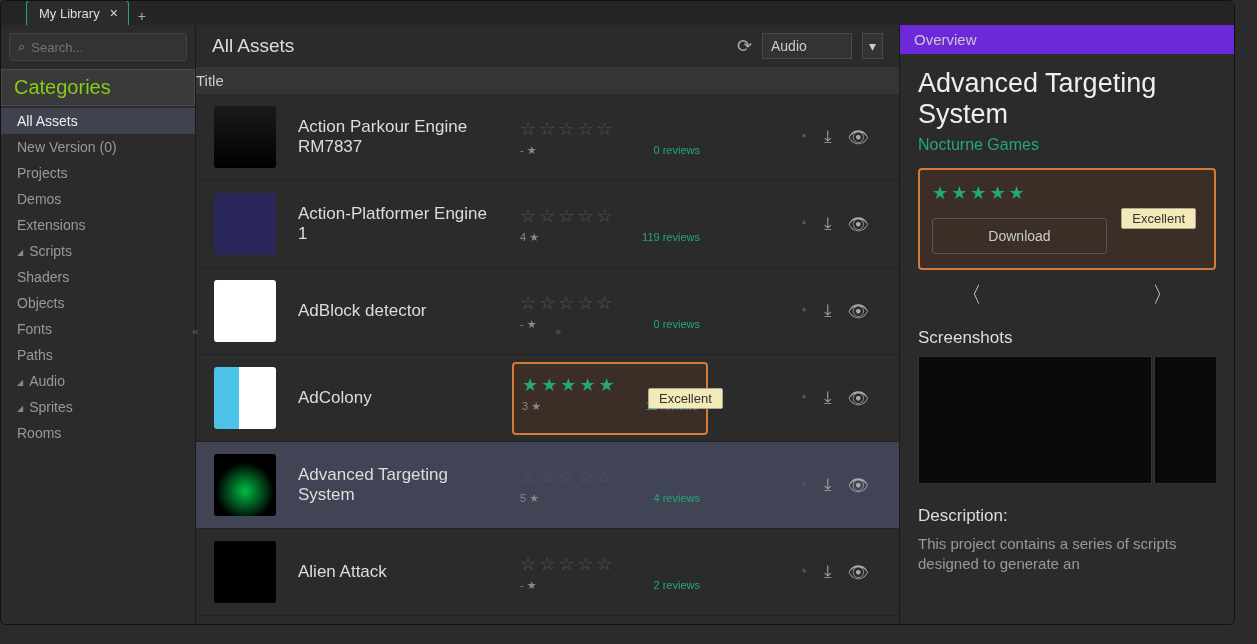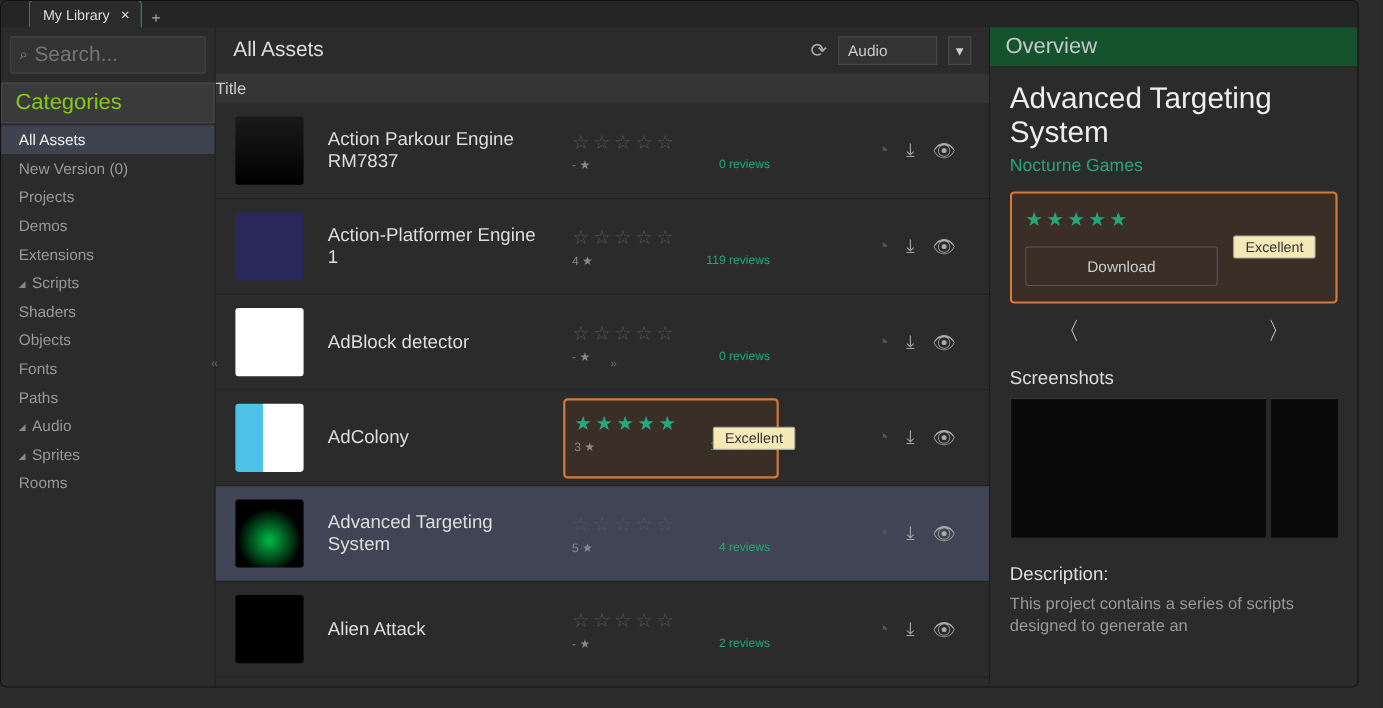--- a/index.html
+++ b/index.html
@@ -19,21 +19,21 @@
 .tabbar { height: 24px; display: flex; align-items: flex-end; background: #252525; padding-left: 25px; gap: 4px; }
 .tab { display: flex; align-items: center; gap: 10px; padding: 4px 10px 4px 12px; border: 1px solid #24a77b; border-bottom: none; border-radius: 4px 4px 0 0; font-size: 13px; background: #2b2b2b; color: #ddd; }
 .tab .close { font-size: 14px; cursor: pointer; }
 .newtab { width: 18px; height: 18px; display: flex; align-items: center; justify-content: center; font-size: 14px; color: #aaa; cursor: pointer; }
 
 .body { display: flex; height: calc(100% - 24px); }
 
 
 .sidebar { width: 195px; background: #2b2b2b; border-right: 1px solid #1c1c1c; display: flex; flex-direction: column; }
 .search { margin: 8px; padding: 5px 8px; background: #333; border: 1px solid #444; border-radius: 3px; display: flex; align-items: center; gap: 6px; color: #888; font-size: 13px; }
-.search input { background: transparent; border: none; outline: none; color: #22c55e; flex: 1; font-size: 19px; }
+.search input { background: transparent; border: none; outline: none; color: #22c55e; flex: 1; font-size: 13px; }
 .cat-header { background: #3a3a3a; border: 1px solid #4a4a4a; padding: 6px 12px; font-size: 20px; color: #84cc16; margin: 0 0 2px 0; }
 .cat-list { list-style: none; }
 .cat-item { padding: 5px 12px 5px 16px; font-size: 14px; color: #999; cursor: pointer; }
 .cat-item.indent { }
 .cat-item.selected { background: #3f4350; color: #eee; }
 .cat-item.arrow::before { content: "◢"; font-size: 8px; margin-right: 6px; color: #888; display:inline-block; transform: translateY(-1px); }
 
 
 .main { flex: 1; display: flex; flex-direction: column; position: relative; }
 .main-header { display: flex; align-items: center; padding: 8px 16px; background: #2b2b2b; gap: 10px; }
@@ -59,21 +59,21 @@
 .under { font-size: 11px; color: #888; display: flex; justify-content: space-between; margin-top: 4px; }
 .under .reviews { color: #24a77b; }
 .actions { display: flex; gap: 16px; margin-left: auto; margin-right: 20px; }
 .act-icon { color: #aaa; font-size: 17px; cursor: pointer; }
 .act-icon.dim { color: #555; }
 
 .tooltip { position: absolute; background: #f5e9b8; color: #333; padding: 2px 10px; font-size: 13px; border: 1px solid #aa9; border-radius: 2px; white-space: nowrap; }
 
 
 .overview { width: 335px; background: #2b2b2b; border-left: 1px solid #1c1c1c; display: flex; flex-direction: column; }
-.ov-header { background: #14532d; padding: 6px 14px; font-size: 20px; }
+.ov-header { background: #6d28d9; padding: 6px 14px; font-size: 15px; }
 .ov-body { padding: 14px 18px; overflow-y: auto; flex: 1; }
 .ov-title { font-size: 27px; font-weight: 400; color: #eee; line-height: 1.15; }
 .ov-pub { color: #24a77b; font-size: 16px; margin-top: 6px; }
 .ov-highlight { border: 2px solid #d67a3a; border-radius: 4px; background: #3a2e27; padding: 12px 12px 14px 12px; margin-top: 14px; position: relative; }
 .ov-stars { display: flex; gap: 3px; }
 .ov-star { font-size: 18px; color: #24a77b; }
 .dl-btn { margin-top: 14px; padding: 9px 0; border: 1px solid #555; text-align: center; color: #ccc; border-radius: 3px; cursor: pointer; width: 175px; }
 .nav-arrows { display: flex; justify-content: space-between; padding: 0 42px; margin-top: 10px; }
 .nav-arrow { font-size: 22px; color: #ccc; cursor: pointer; }
 .ov-section { font-size: 17px; color: #ddd; margin-top: 18px; }

